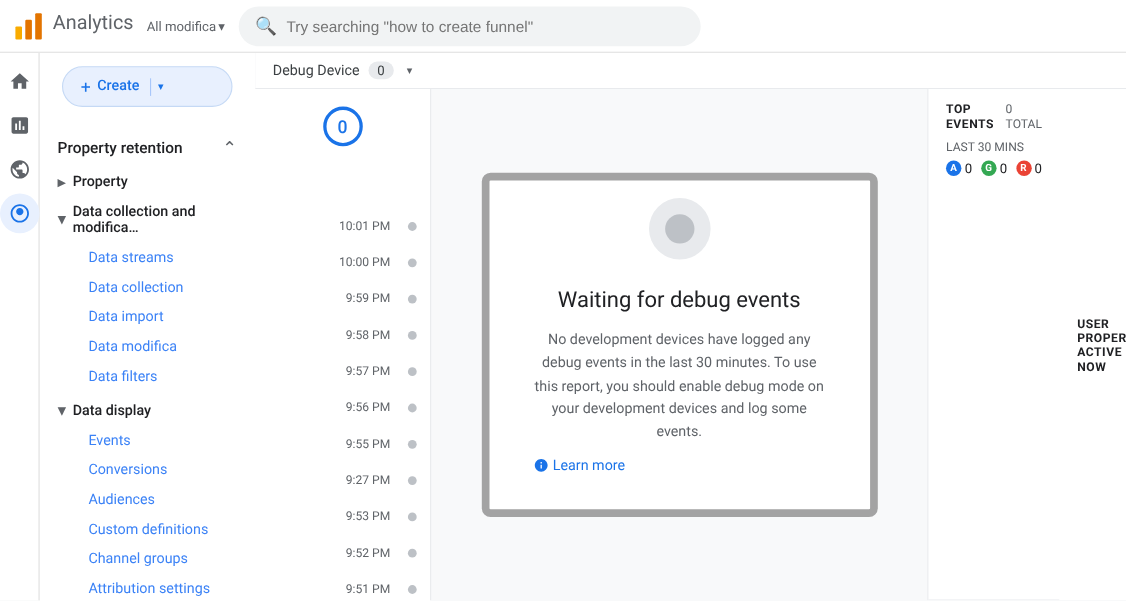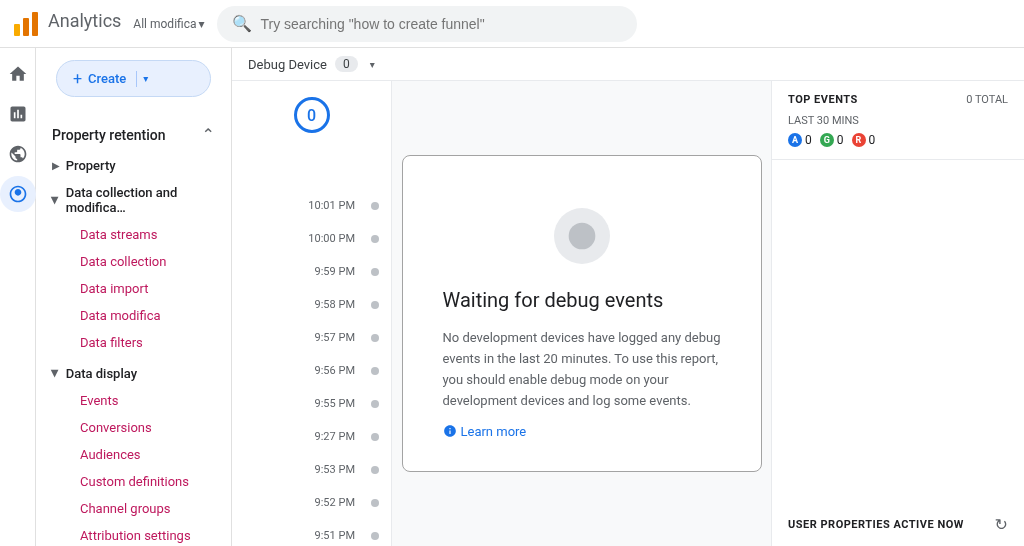--- a/index.html
+++ b/index.html
@@ -28,21 +28,21 @@
     .sidebar-header { display: flex; align-items: center; justify-content: space-between; padding: 12px 16px 8px; }
     .sidebar-title { font-size: 14px; font-weight: 500; color: #202124; }
     .sidebar-collapse { cursor: pointer; color: #5f6368; font-size: 16px; }
 
     .create-btn { margin: 4px 12px 12px; display: flex; align-items: center; gap: 6px; padding: 8px 16px; background: #e8f0fe; border: 1px solid #c5d9f5; border-radius: 24px; cursor: pointer; font-size: 13px; color: #1a73e8; font-weight: 500; }
     .create-btn .plus { font-size: 16px; font-weight: 400; }
     .create-dropdown { width: 1px; height: 16px; border-left: 1px solid #a8c7fa; margin-left: 4px; }
     .create-chevron { font-size: 10px; color: #1a73e8; }
     .sidebar-item { display: flex; align-items: center; padding: 6px 8px 6px 16px; cursor: pointer; color: #202124; font-size: 13px; gap: 6px; }
     .sidebar-item.level1 { padding-left: 16px; font-weight: 500; font-size: 13px; }
-    .sidebar-item.level3 { padding-left: 44px; font-size: 13px; color: #be185d; }
+    .sidebar-item.level3 { padding-left: 44px; font-size: 13px; color: #3b82f6; }
     .triangle { font-size: 10px; color: #5f6368; }
     .triangle.open { transform: rotate(90deg); display: inline-block; }
 
     
     .content { flex: 1; display: flex; flex-direction: column; overflow: hidden; }
     .debug-header { padding: 8px 16px; display: flex; align-items: center; gap: 8px; background: #fff; border-bottom: 1px solid #e8eaed; }
     .debug-label { font-size: 13px; color: #3c4043; }
     .debug-badge { background: #e8eaed; border-radius: 10px; padding: 1px 8px; font-size: 12px; color: #3c4043; }
     .debug-chevron { font-size: 10px; color: #5f6368; margin-left: 4px; }
 
@@ -51,28 +51,28 @@
     
     .timeline-panel { width: 160px; background: #fff; border-right: 1px solid #e8eaed; overflow-y: auto; padding-top: 8px; position: relative; }
     .zero-circle { width: 36px; height: 36px; border-radius: 50%; border: 3px solid #1a73e8; display: flex; align-items: center; justify-content: center; font-size: 16px; color: #1a73e8; font-weight: 500; background: #fff; margin: 0 auto; }
     .timeline-items { margin-top: 56px; }
     .timeline-entry { display: flex; align-items: center; padding: 10px 12px; gap: 16px; justify-content: flex-end; }
     .timeline-time { font-size: 11px; color: #5f6368; text-align: right; flex: 1; }
     .timeline-dot { width: 8px; height: 8px; border-radius: 50%; background: #bdc1c6; flex-shrink: 0; }
 
     
     .center-panel { flex: 1; display: flex; align-items: center; justify-content: center; background: #f8f9fa; }
-    .waiting-card { background: #fff; border: 1px solid #a3a3a3; border-radius: 8px; padding: 52px 40px 32px; max-width: 360px; text-align: left; }
+    .waiting-card { background: #fff; border: 7px solid #a3a3a3; border-radius: 8px; padding: 16px 40px 32px; max-width: 360px; text-align: center; }
     .waiting-icon { width: 56px; height: 56px; border-radius: 50%; background: #e8eaed; margin: 0 auto 24px; display: flex; align-items: center; justify-content: center; }
     .waiting-title { font-size: 20px; color: #202124; font-weight: 400; margin-bottom: 16px; }
     .waiting-text { font-size: 13px; color: #5f6368; line-height: 1.6; margin-bottom: 12px; }
     .waiting-link { font-size: 13px; color: #1a73e8; text-decoration: none; display: flex; align-items: center; gap: 4px; cursor: pointer; }
 
     
-    .right-panel { width: 253px; background: #fff; border-left: 1px solid #e8eaed; display: flex; flex-direction: column; }
+    .right-panel { width: 181px; background: #fff; border-left: 1px solid #e8eaed; display: flex; }
     .right-section { padding: 12px 16px; border-bottom: 1px solid #e8eaed; }
     .right-section-header { display: flex; align-items: center; justify-content: space-between; margin-bottom: 8px; }
     .right-section-title { font-size: 11px; font-weight: 700; color: #202124; letter-spacing: 0.5px; text-transform: uppercase; }
     .right-total { font-size: 11px; color: #5f6368; }
     .right-label { font-size: 11px; color: #5f6368; margin-bottom: 6px; }
     .event-counts { display: flex; align-items: center; gap: 8px; }
     .event-count-item { display: flex; align-items: center; gap: 3px; font-size: 12px; }
     .count-dot { width: 14px; height: 14px; border-radius: 50%; display: flex; align-items: center; justify-content: center; font-size: 9px; color: #fff; font-weight: 700; }
     .count-dot.blue { background: #1a73e8; }
     .count-dot.green { background: #34a853; }
@@ -267,21 +267,21 @@
         </div>
 
         <div class="center-panel">
           <div class="waiting-card">
             <div class="waiting-icon">
               <svg width="32" height="32" viewBox="0 0 24 24" fill="#bdc1c6">
                   <circle cx="12" cy="12" r="10"></circle>
                 </svg>
             </div>
             <div class="waiting-title">Waiting for debug events</div>
-            <div class="waiting-text">No development devices have logged any debug events in the last 20 minutes. To use this report, you should enable debug mode on your development devices and log some events.</div>
+            <div class="waiting-text">No development devices have logged any debug events in the last 30 minutes. To use this report, you should enable debug mode on your development devices and log some events.</div>
             <a class="waiting-link">
               <svg width="14" height="14" viewBox="0 0 24 24" fill="#1a73e8">
                   <path d="M12 2C6.48 2 2 6.48 2 12s4.48 10 10 10 10-4.48 10-10S17.52 2 12 2zm1 15h-2v-6h2v6zm0-8h-2V7h2v2z"></path>
                 </svg>
               <span>Learn more</span>
             </a>
           </div>
         </div>
 
         <div class="right-panel">

